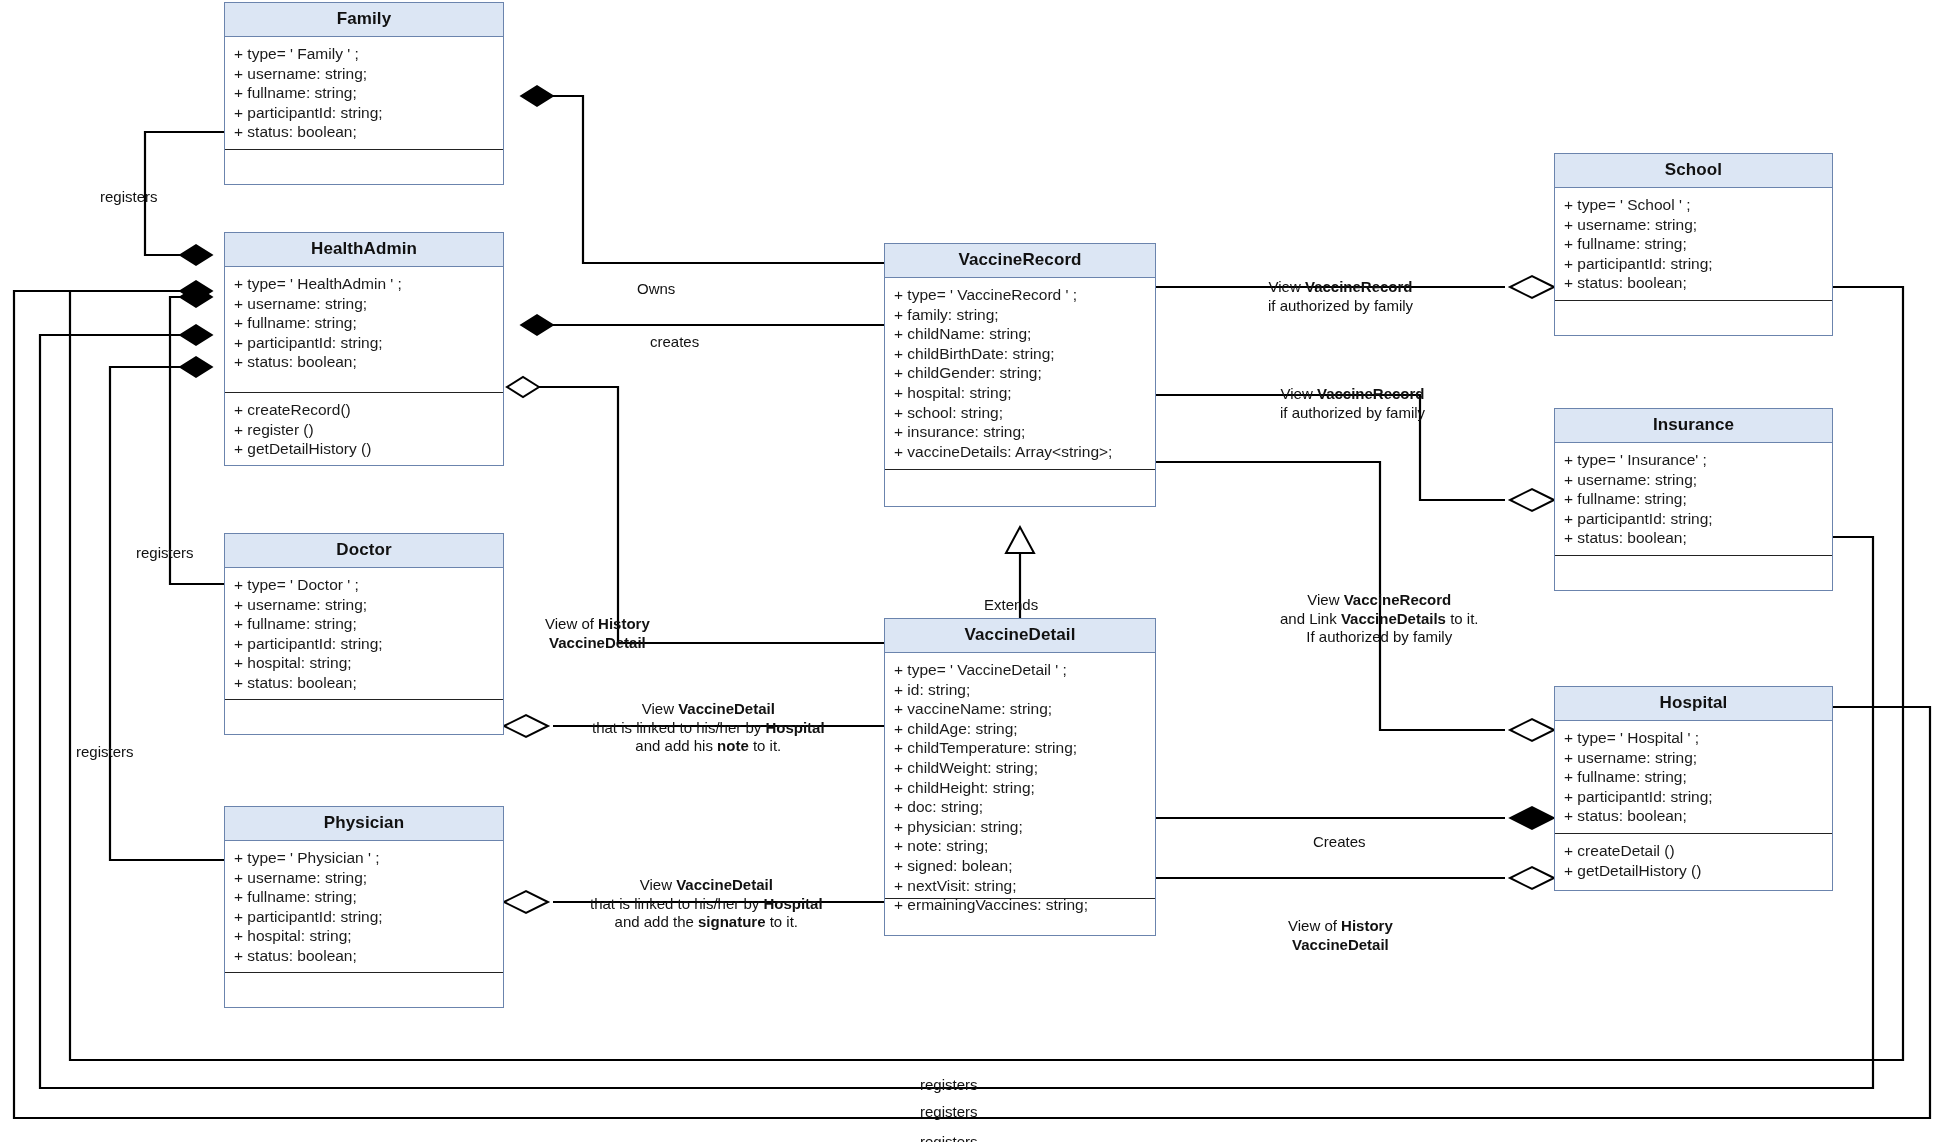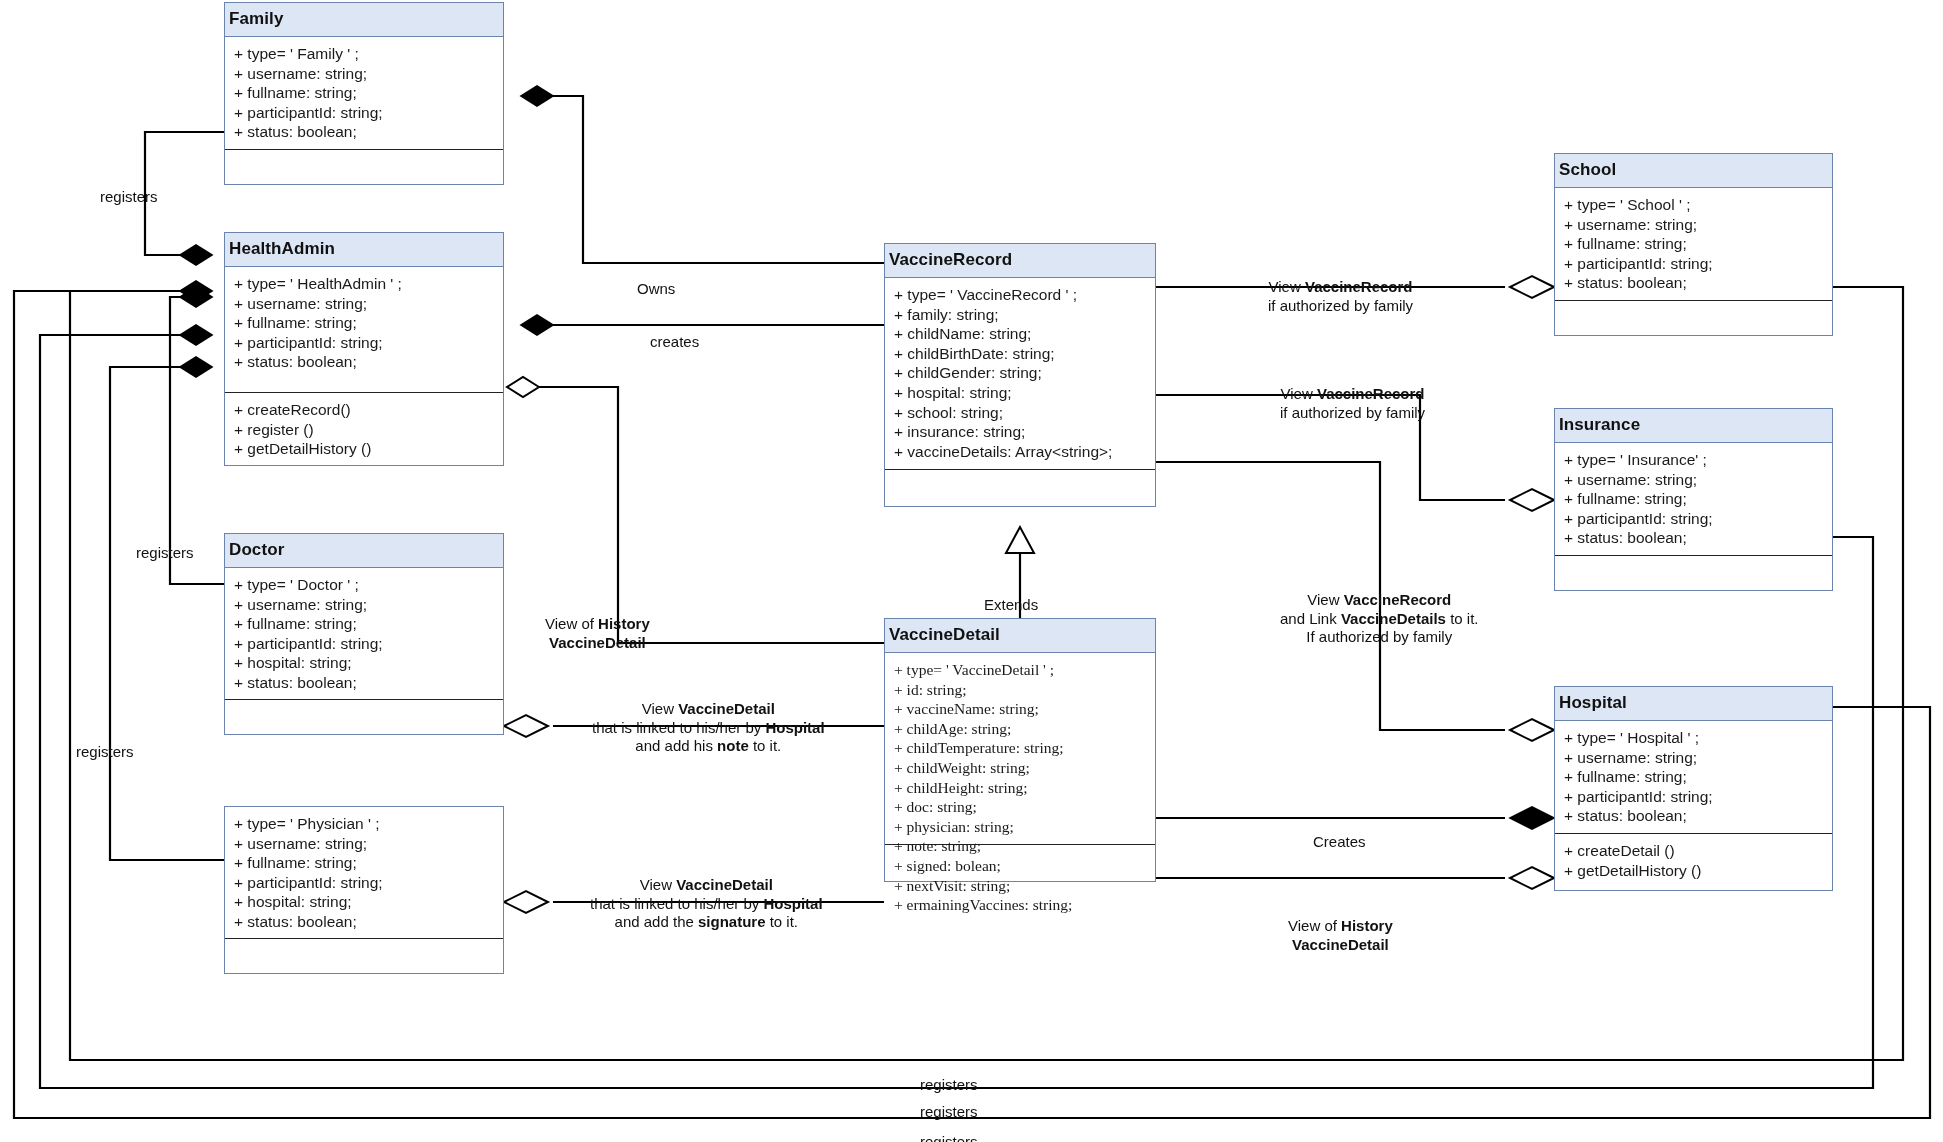--- a/index.html
+++ b/index.html
@@ -27,20 +27,21 @@
     position: absolute;
     box-sizing: border-box;
     border: 1px solid #6b84ad;
     background: #ffffff;
     z-index: 5;
   }
   .uml-title {
     box-sizing: border-box;
     background: #dce6f4;
     border-bottom: 1px solid #6b84ad;
+    text-align: center;
     font-weight: bold;
     font-size: 17px;
     color: #111111;
     padding: 6px 4px 7px 4px;
     letter-spacing: 0.1px;
   }
   .uml-attrs {
     box-sizing: border-box;
     padding: 7px 9px 12px 9px;
     font-size: 15.5px;
@@ -172,20 +173,21 @@
       <div>+ username: string;</div>
       <div>+ fullname: string;</div>
       <div>+ participantId: string;</div>
       <div>+ hospital: string;</div>
       <div>+ status: boolean;</div>
     </div>
     <div class="uml-ops" style="height:34px;"></div>
   </div>
 
   <div class="uml-class" style="left:224px; top:806px; width:280px;">
+    <div class="uml-title">Physician</div>
     <div class="uml-attrs" style="height:132px;">
       <div>+ type= ' Physician ' ;</div>
       <div>+ username: string;</div>
       <div>+ fullname: string;</div>
       <div>+ participantId: string;</div>
       <div>+ hospital: string;</div>
       <div>+ status: boolean;</div>
     </div>
     <div class="uml-ops" style="height:34px;"></div>
   </div>
@@ -201,21 +203,21 @@
       <div>+ hospital: string;</div>
       <div>+ school: string;</div>
       <div>+ insurance: string;</div>
       <div>+ vaccineDetails: Array&lt;string&gt;;</div>
     </div>
     <div class="uml-ops" style="height:36px;"></div>
   </div>
 
   <div class="uml-class" style="left:884px; top:618px; width:272px;">
     <div class="uml-title">VaccineDetail</div>
-    <div class="uml-attrs" style="height:192px;font-family:Liberation Serif, serif;">
+    <div class="uml-attrs" style="height:246px;">
       <div>+ type= ' VaccineDetail ' ;</div>
       <div>+ id: string;</div>
       <div>+ vaccineName: string;</div>
       <div>+ childAge: string;</div>
       <div>+ childTemperature: string;</div>
       <div>+ childWeight: string;</div>
       <div>+ childHeight: string;</div>
       <div>+ doc: string;</div>
       <div>+ physician: string;</div>
       <div>+ note: string;</div>

